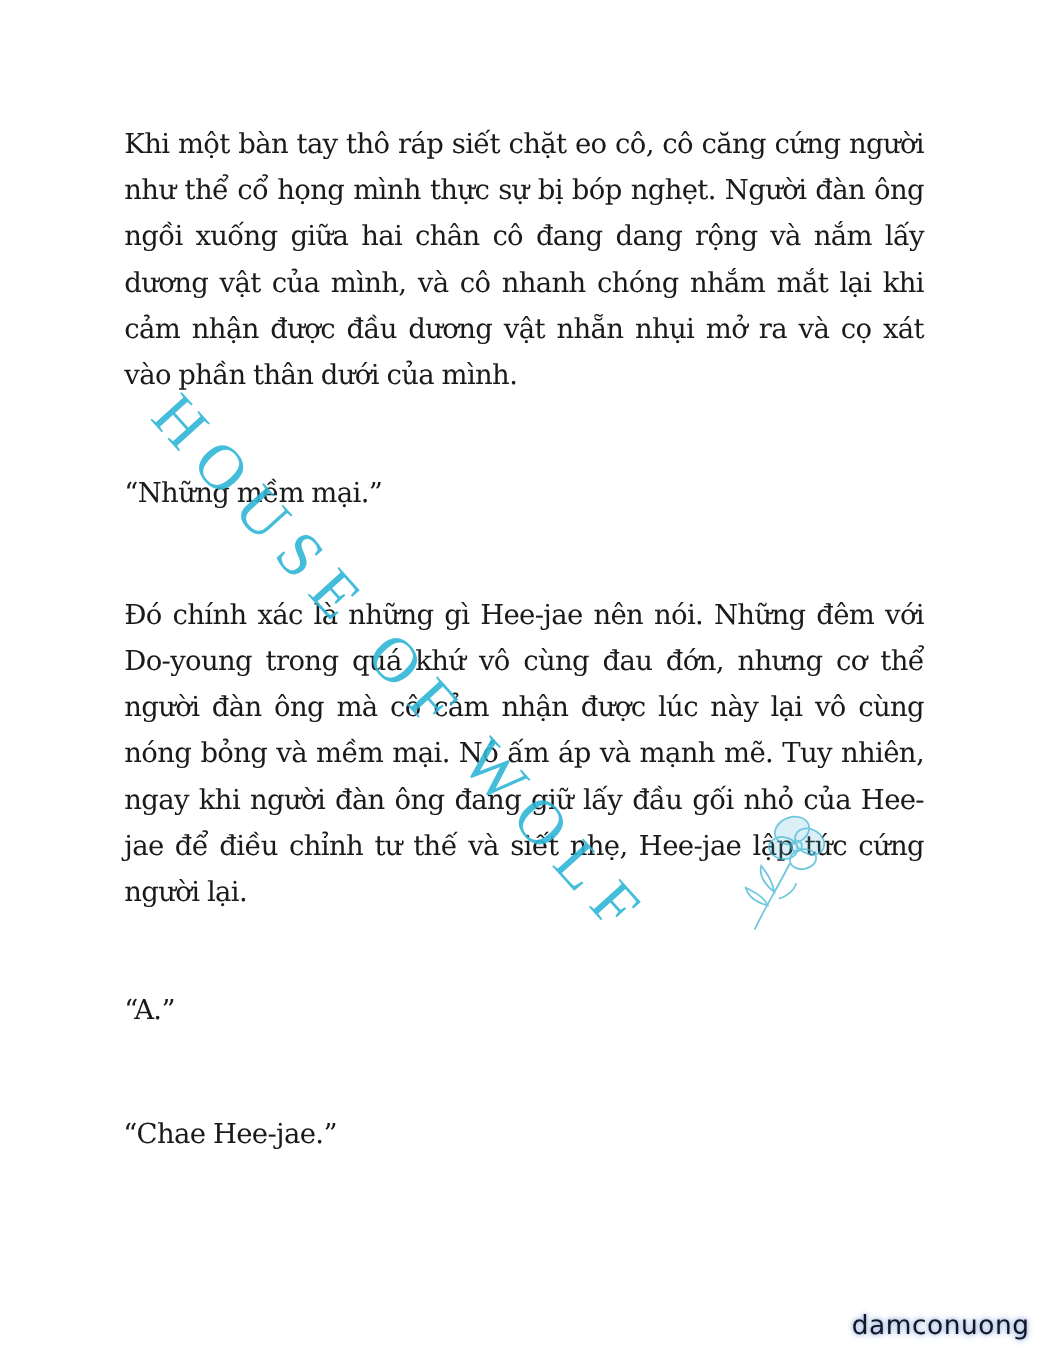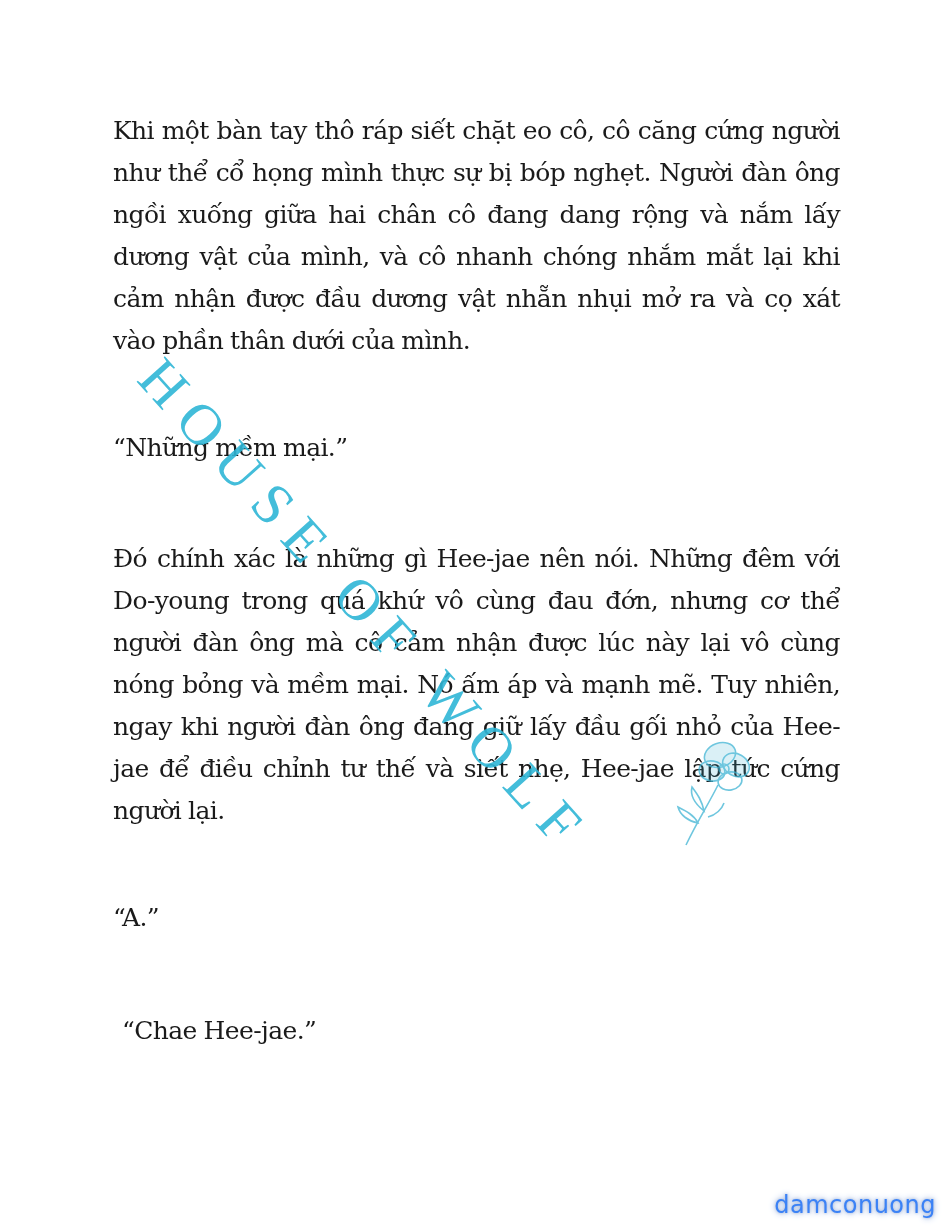--- a/index.html
+++ b/index.html
@@ -20,21 +20,21 @@
       line-height: 42px;
       text-align: justify;
       margin: 0;
       letter-spacing: -0.6px;
       word-spacing: -0.5px;
     }
     .p1 { position: absolute; left: 113px; top: 110px; width: 727px; }
     .p2 { position: absolute; left: 113px; top: 427px; width: 727px; }
     .p3 { position: absolute; left: 113px; top: 538px; width: 727px; }
     .p4 { position: absolute; left: 113px; top: 897px; width: 727px; }
-    .p5 { position: absolute; left: 122px; top: 1010px; width: 727px; }
+    .p5 { position: absolute; left: 112px; top: 1010px; width: 727px; }
 
     .watermark-text {
       position: absolute;
       left: 175px;
       top: 345px;
       transform-origin: 0 0;
       transform: rotate(48deg);
       font-family: "Liberation Serif", "DejaVu Serif", serif;
       font-size: 58px;
       letter-spacing: 14px;
@@ -52,21 +52,21 @@
       height: 125px;
       opacity: 0.75;
       pointer-events: none;
     }
     .site-watermark {
       position: absolute;
       right: 14px;
       bottom: 10px;
       font-family: "DejaVu Sans", "Liberation Sans", sans-serif;
       font-size: 24px;
-      color: #3b82f6;
+      color: #0f172a;
       letter-spacing: 0.5px;
       text-shadow: 0 0 3px #9fb3d8, 0 0 6px #b8c8e6, 0 0 8px #c9d6ee;
     }
   </style>
 </head>
 <body>
 
 <p class="para p1">Khi một bàn tay thô ráp siết chặt eo cô, cô căng cứng người như thể cổ họng mình thực sự bị bóp nghẹt. Người đàn ông ngồi xuống giữa hai chân cô đang dang rộng và nắm lấy dương vật của mình, và cô nhanh chóng nhắm mắt lại khi cảm nhận được đầu dương vật nhẵn nhụi mở ra và cọ xát vào phần thân dưới của mình.</p>
 <p class="para p2">“Những mềm mại.”</p>
 <p class="para p3">Đó chính xác là những gì Hee-jae nên nói. Những đêm với Do-young trong quá khứ vô cùng đau đớn, nhưng cơ thể người đàn ông mà cô cảm nhận được lúc này lại vô cùng nóng bỏng và mềm mại. Nó ấm áp và mạnh mẽ. Tuy nhiên, ngay khi người đàn ông đang giữ lấy đầu gối nhỏ của Hee-jae để điều chỉnh tư thế và siết nhẹ, Hee-jae lập tức cứng người lại.</p>

